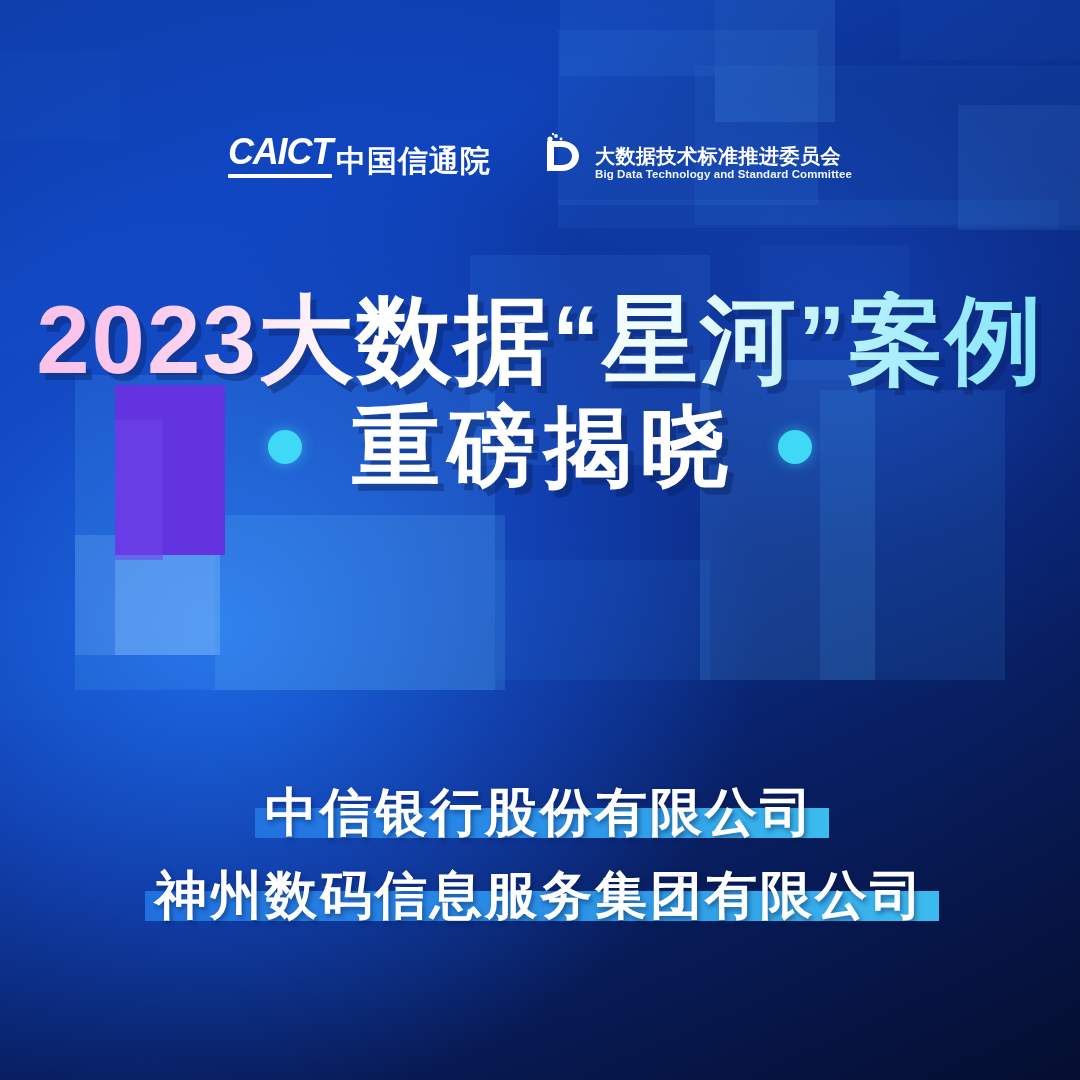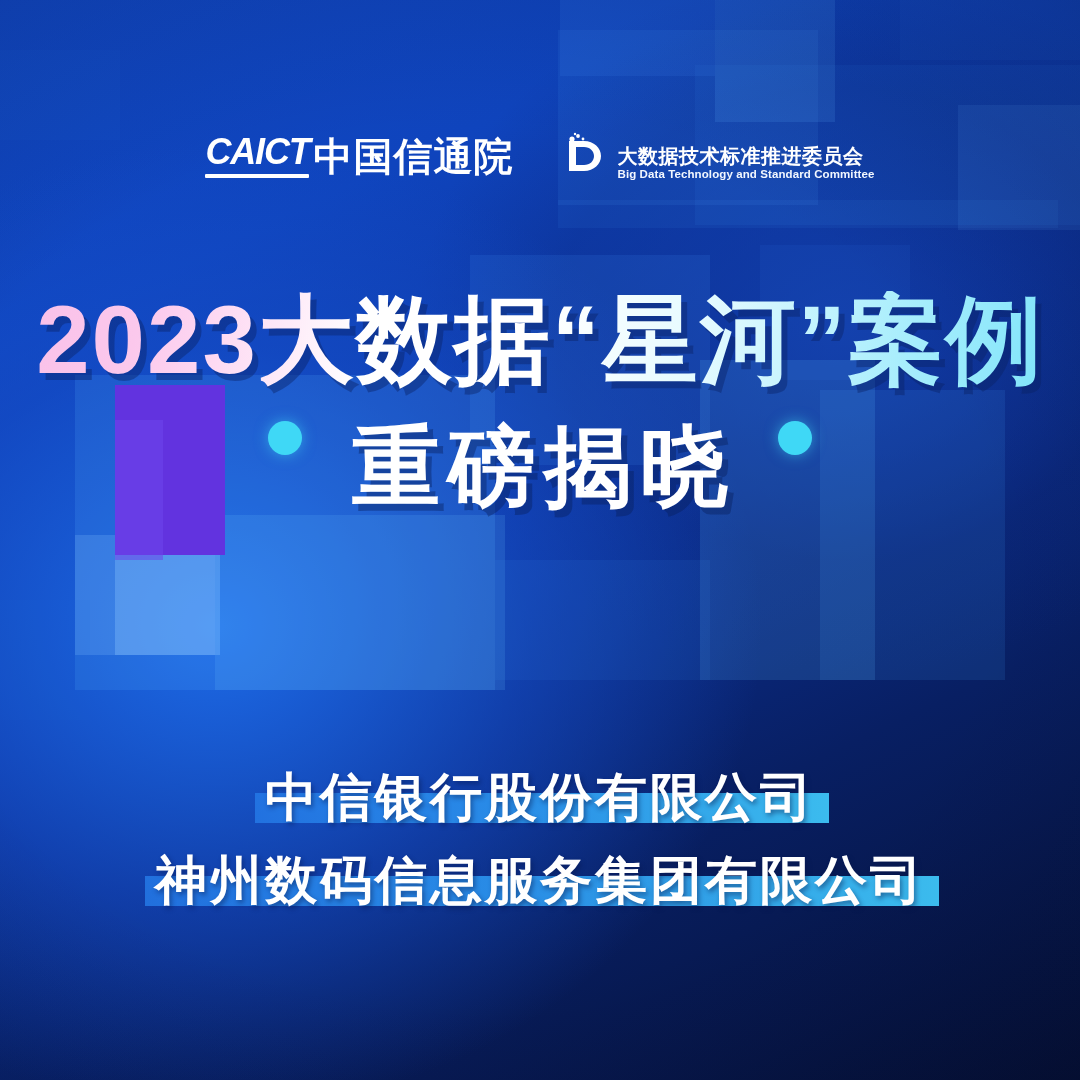--- a/index.html
+++ b/index.html
@@ -77,21 +77,21 @@
     line-height: 1;
     font-family: "Liberation Sans", sans-serif;
   }
   .caict-rule {
     height: 4px;
     background: #ffffff;
     margin-top: 4px;
     border-radius: 1px;
   }
   .caict-cn {
-    font-size: 39px;
+    font-size: 30px;
     font-weight: bold;
     color: #ffffff;
     letter-spacing: 1px;
     line-height: 1;
     padding-bottom: 2px;
   }
 
   .logo-bdtsc { display: flex; align-items: flex-end; gap: 12px; }
   .bdtsc-mark { position: relative; width: 46px; height: 48px; }
   .bdtsc-text { display: flex; flex-direction: column; gap: 3px; }
@@ -135,22 +135,23 @@
         #f9bfe8 0%, #fbc8ec 13%, #fdd8f2 20%,
         #ffffff 34%, #ffffff 50%,
         #e6fbff 64%, #b8f1fd 78%, #8fe8fb 92%, #74e2fa 100%);
     -webkit-background-clip: text;
     background-clip: text;
     color: transparent;
     -webkit-text-fill-color: transparent;
     filter: drop-shadow(6px 7px 0 rgba(10,34,100,0.42));
   }
   .line3-wrap {
-    margin-top: 32px;
+    margin-top: 12px;
     display: flex;
+    align-items: center;
     justify-content: center;
     gap: 42px;
   }
   .dot {
     width: 34px; height: 34px;
     border-radius: 50%;
     background: #3fd8f6;
     box-shadow: 0 0 14px rgba(63,216,246,0.55);
     flex: none;
   }
@@ -173,20 +174,21 @@
   .winner {
     position: relative;
     display: inline-block;
     font-size: 52px;
     font-weight: bold;
     color: #ffffff;
     letter-spacing: 3px;
     line-height: 1.06;
     padding: 0 6px;
     text-shadow: 2px 3px 5px rgba(6,20,70,0.45);
+    margin-top: 15px;
   }
   .winner + .winner { margin-top: 28px; }
   .winner .hl {
     position: absolute;
     left: -4px; right: -8px;
     bottom: 2px;
     height: 30px;
     background: linear-gradient(90deg, rgba(36,120,230,0.85) 0%, rgba(44,150,240,0.9) 45%, rgba(62,196,246,0.95) 100%);
     z-index: 0;
   }

